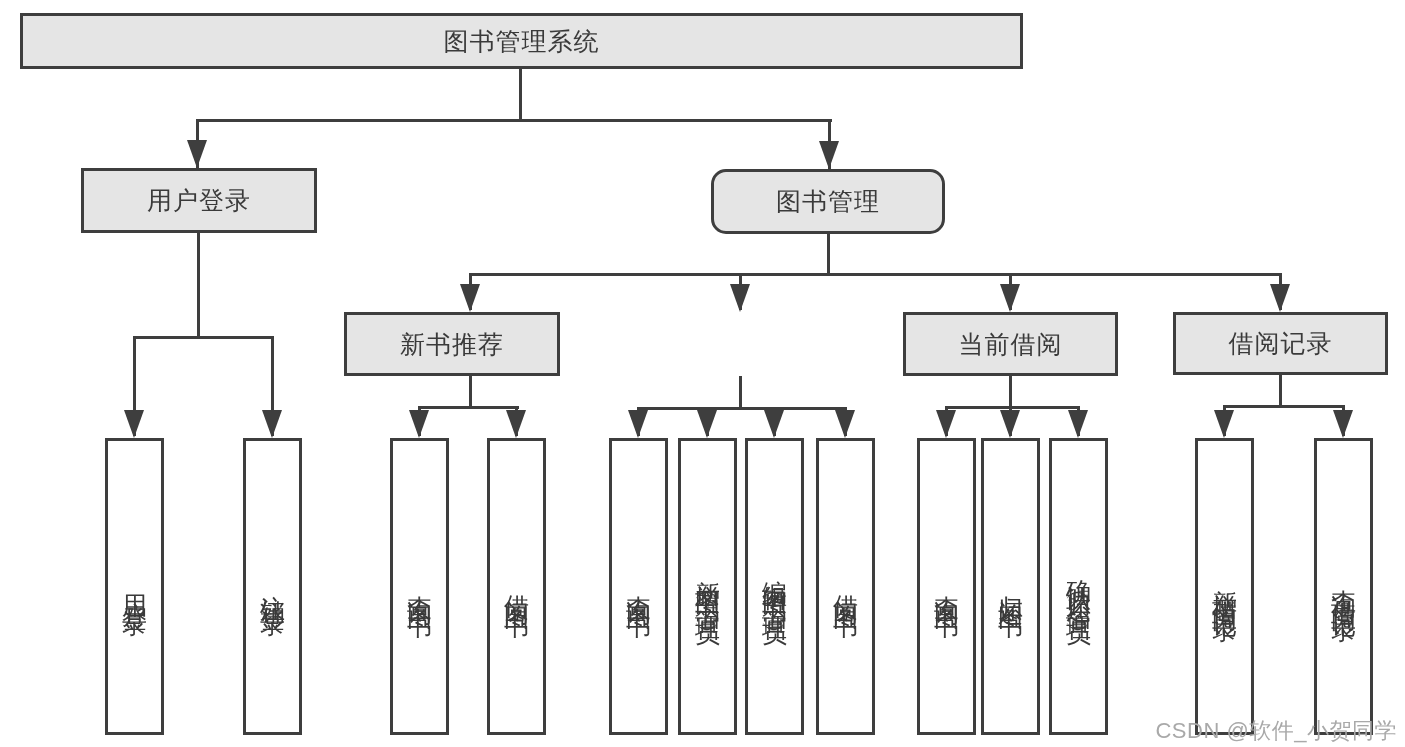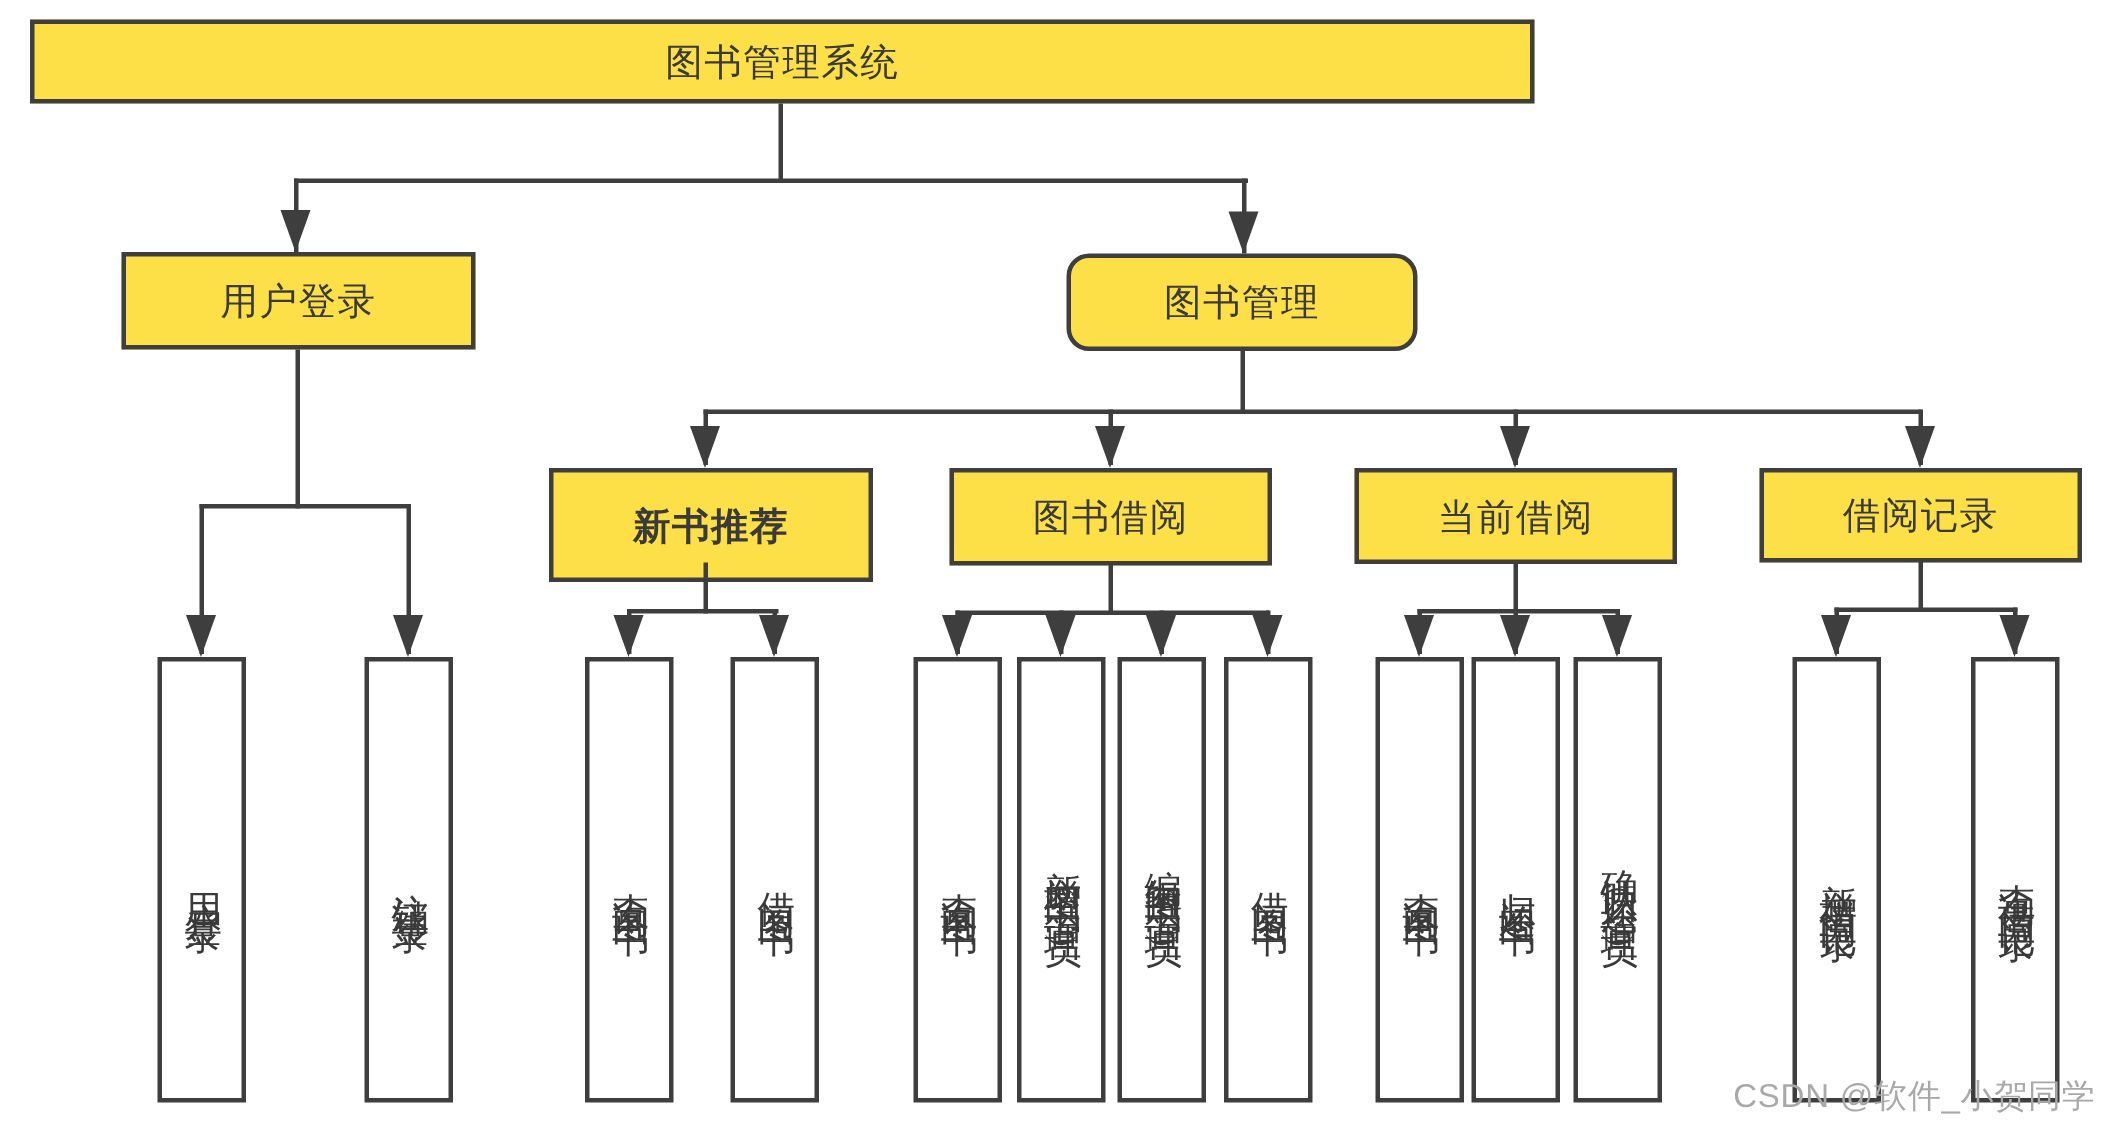--- a/index.html
+++ b/index.html
@@ -1,21 +1,21 @@
 <!DOCTYPE html>
 <html><head>
 <meta charset="utf-8">
 <style>
   html,body{margin:0;padding:0;background:#ffffff;}
   .canvas{
     position:relative;width:1405px;height:747px;background:#ffffff;overflow:hidden;
     font-family:"Liberation Sans","DejaVu Sans",sans-serif;color:#3a3a3a;
   }
   .box{
-    position:absolute;box-sizing:border-box;background:#fde047;
+    position:absolute;box-sizing:border-box;background:#e5e5e5;
     border:3px solid #3e3e3e;display:flex;align-items:center;justify-content:center;
     font-size:25px;letter-spacing:1px;color:#3a3a3a;white-space:nowrap;
   }
   .leaf{
     position:absolute;box-sizing:border-box;background:#ffffff;
     border:3px solid #3e3e3e;display:flex;align-items:center;justify-content:center;
     top:438px;height:297px;width:59px;
   }
   .vtext{
     writing-mode:vertical-rl;font-size:25px;letter-spacing:6px;color:#3a3a3a;
@@ -67,25 +67,22 @@
   <div class="hline" style="left:469px;top:273px;width:812px;"></div>
   <div class="vline" style="left:469px;top:273px;height:37px;"></div>
   <div class="arrow" style="left:460px;top:284px;"></div>
   <div class="vline" style="left:739px;top:273px;height:37px;"></div>
   <div class="arrow" style="left:730px;top:284px;"></div>
   <div class="vline" style="left:1009px;top:273px;height:37px;"></div>
   <div class="arrow" style="left:1000px;top:284px;"></div>
   <div class="vline" style="left:1279px;top:273px;height:37px;"></div>
   <div class="arrow" style="left:1270px;top:284px;"></div>
 
-  <div class="box" style="left:366px;top:312px;width:216px;height:76px;font-weight:bold;">
+  <div class="box" style="left:344px;top:312px;width:216px;height:64px;">
     <span>新书推荐</span>
-  </div>
-  <div class="box" style="left:633px;top:312px;width:215px;height:65px;">
-    <span>图书借阅</span>
   </div>
   <div class="box" style="left:903px;top:312px;width:215px;height:64px;text-align:right;">
     <span>当前借阅</span>
   </div>
   <div class="box" style="left:1173px;top:312px;width:215px;height:63px;">
     <span>借阅记录</span>
   </div>
 
   <div class="vline" style="left:469px;top:375px;height:34px;"></div>
   <div class="hline" style="left:418px;top:406px;width:101px;"></div>

